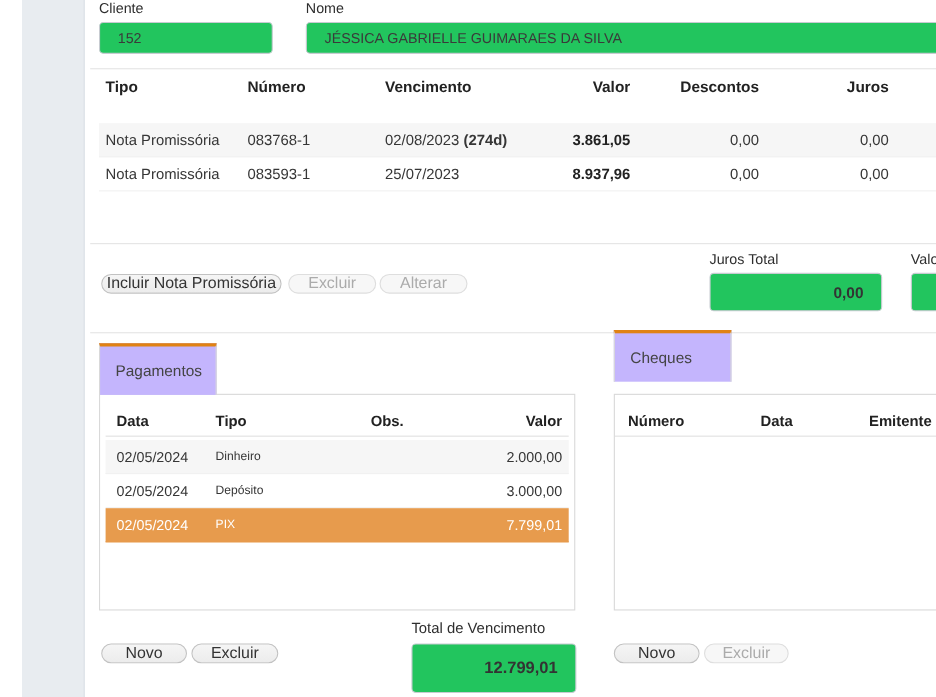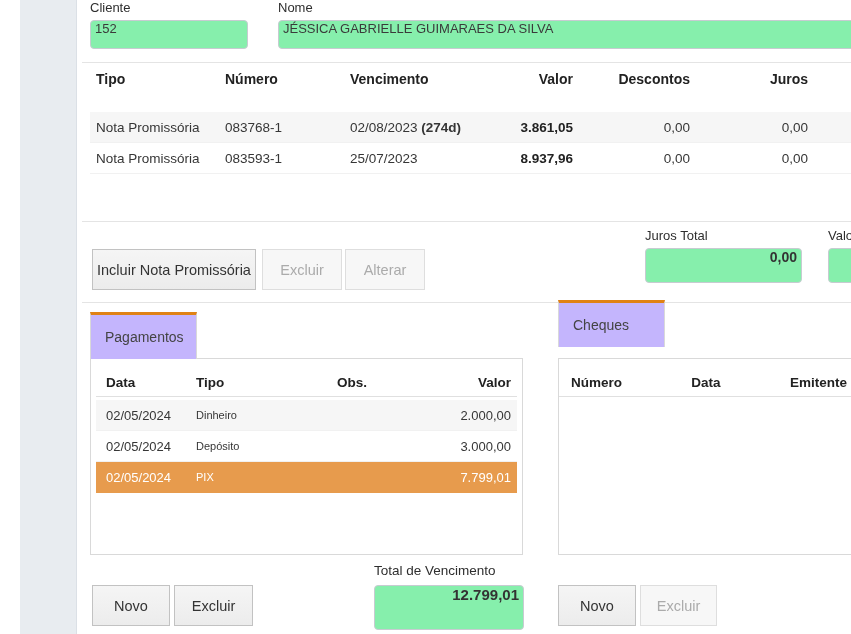--- a/index.html
+++ b/index.html
@@ -5,41 +5,41 @@
   * { margin:0; padding:0; box-sizing:border-box; }
   html,body { background:#fff; }
   body { font-family:"Liberation Sans", sans-serif; color:#363636; }
   .screen { position:relative; width:851px; height:634px; background:#fff; overflow:hidden;margin-left:20px; }
 
   .left-strip { position:absolute; left:0; top:0; width:57px; height:634px;
     background:#e8ecf0; border-right:1px solid #dbe0e6; }
 
   .lbl { position:absolute; font-size:13px; color:#2e2e2e; }
 
-  .field { position:absolute; height:29px; background:#86efac; border:1px solid #c7cbd1;
-    border-radius:4px; font-size:13px; color:#3a3a3a; display:flex; 
-    padding:0 4px; }
+  .field { position:absolute; height:29px; background:#22c55e; border:1px solid #c7cbd1;
+    border-radius:4px; font-size:13px; color:#3a3a3a; display:flex; align-items:center;
+    padding:0 16px; }
   .field.num { justify-content:flex-end; font-weight:bold; font-size:14px; color:#333; }
 
   .sep { position:absolute; left:62px; right:0; height:1px; background:#e4e4e4; }
 
   
   .t-head, .t-row { display:grid; grid-template-columns:129px 125px 130px 93px 117px 118px 1fr;
     padding-left:6px; align-items:center; }
   .t-head { position:absolute; left:70px; top:63px; width:781px; height:32px;
     font-size:14px; font-weight:bold; color:#222; }
   #notes-rows { position:absolute; left:70px; top:112px; width:781px; }
   .t-row { height:31px; font-size:13.5px; border-bottom:1px solid #f1f1f1; }
   .t-row:nth-child(odd) { background:#f6f6f6; }
   .cell-num { text-align:right; }
   .cell-valor { text-align:right; font-weight:bold; color:#222; }
   .strong { font-weight:bold; }
 
-  .btn { position:absolute; height:41px; background:linear-gradient(#f5f5f5,#ececec);
-    border:1px solid #c2c2c2; border-radius:0; font-family:"Liberation Sans",sans-serif;
+  .btn { position:absolute; height:18px; background:linear-gradient(#f5f5f5,#ececec);
+    border:1px solid #c2c2c2; border-radius:14px; font-family:"Liberation Sans",sans-serif;
     font-size:14.5px; color:#333; display:flex; align-items:center; justify-content:center;
     cursor:pointer; }
   .btn.disabled { background:#f7f7f7; border-color:#dedede; color:#ababab; }
 
   
   .tab { position:absolute; width:107px; height:47px; background:#c4b5fd;
     border:1px solid #d9d9d9; border-bottom:none; border-top:3px solid var(--accent,#e08214);
     z-index:2; display:flex; align-items:center; padding-left:14px; font-size:14px; color:#444; }
   .panel { position:absolute; top:358px; height:197px; background:#fff; border:1px solid #d9d9d9; }
 

